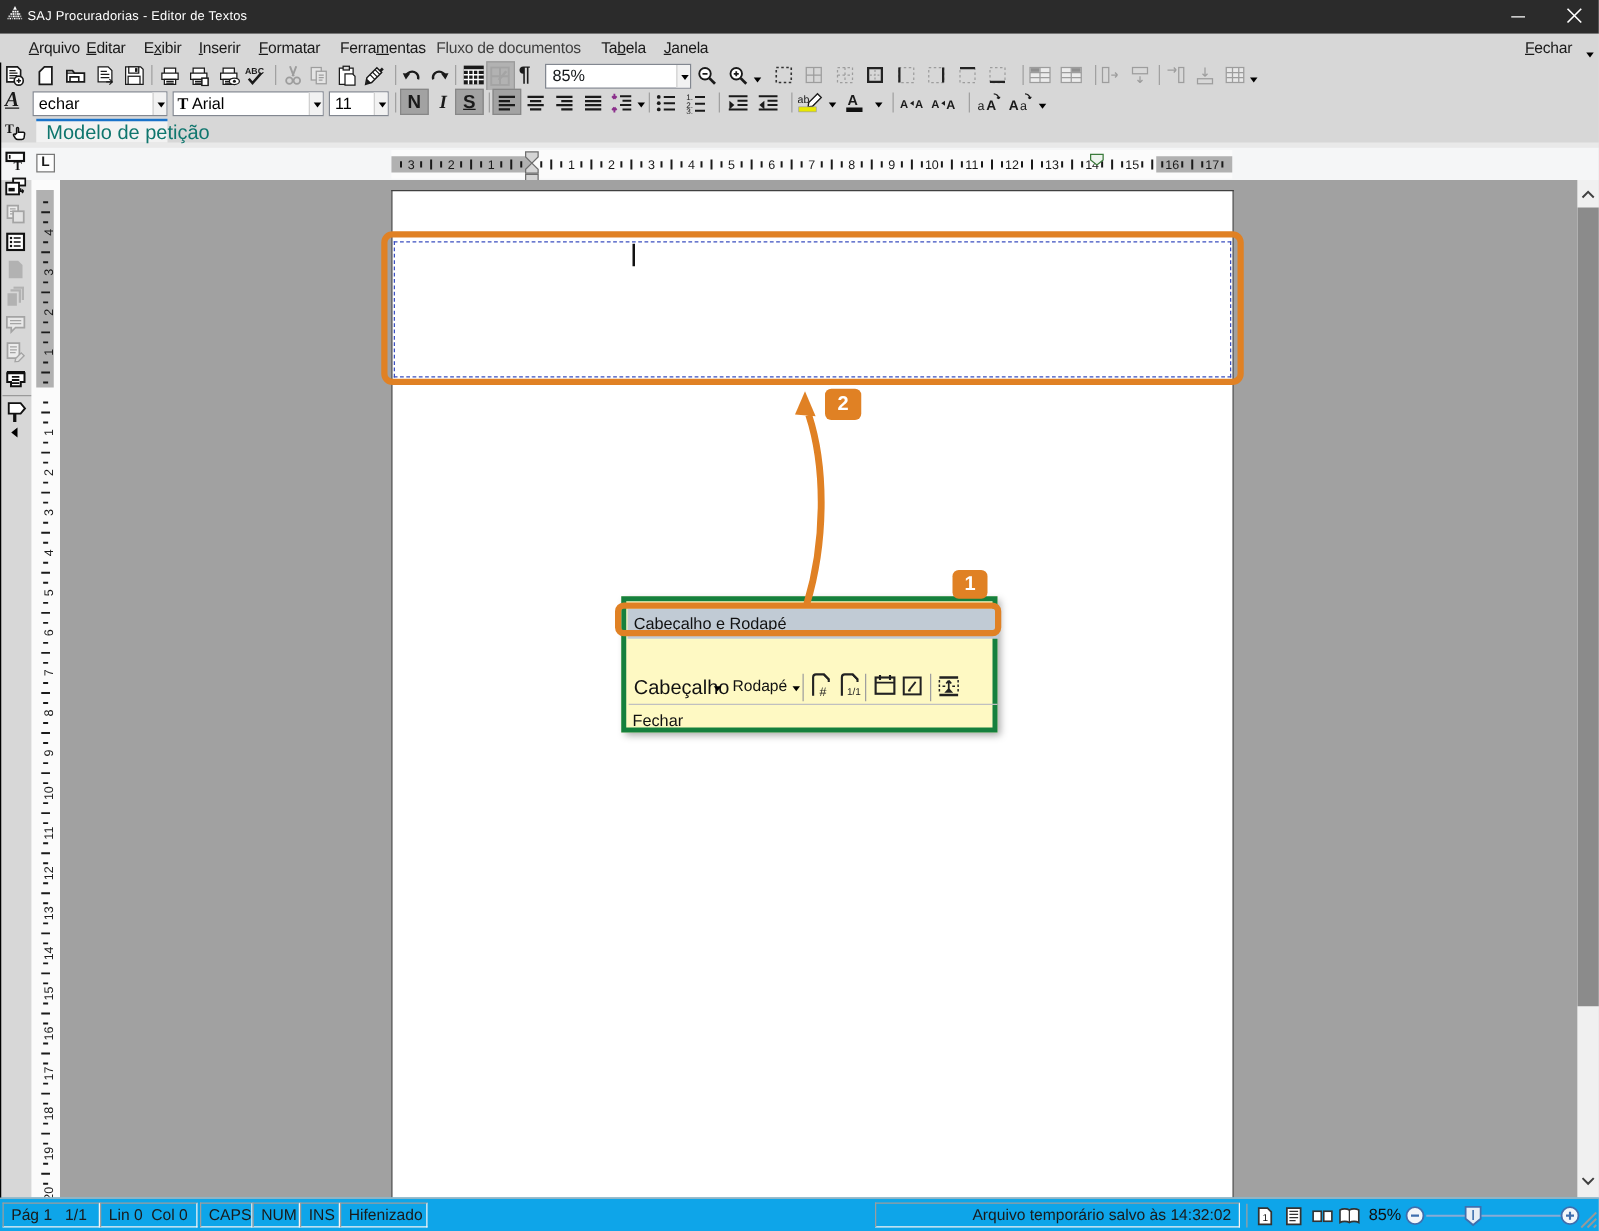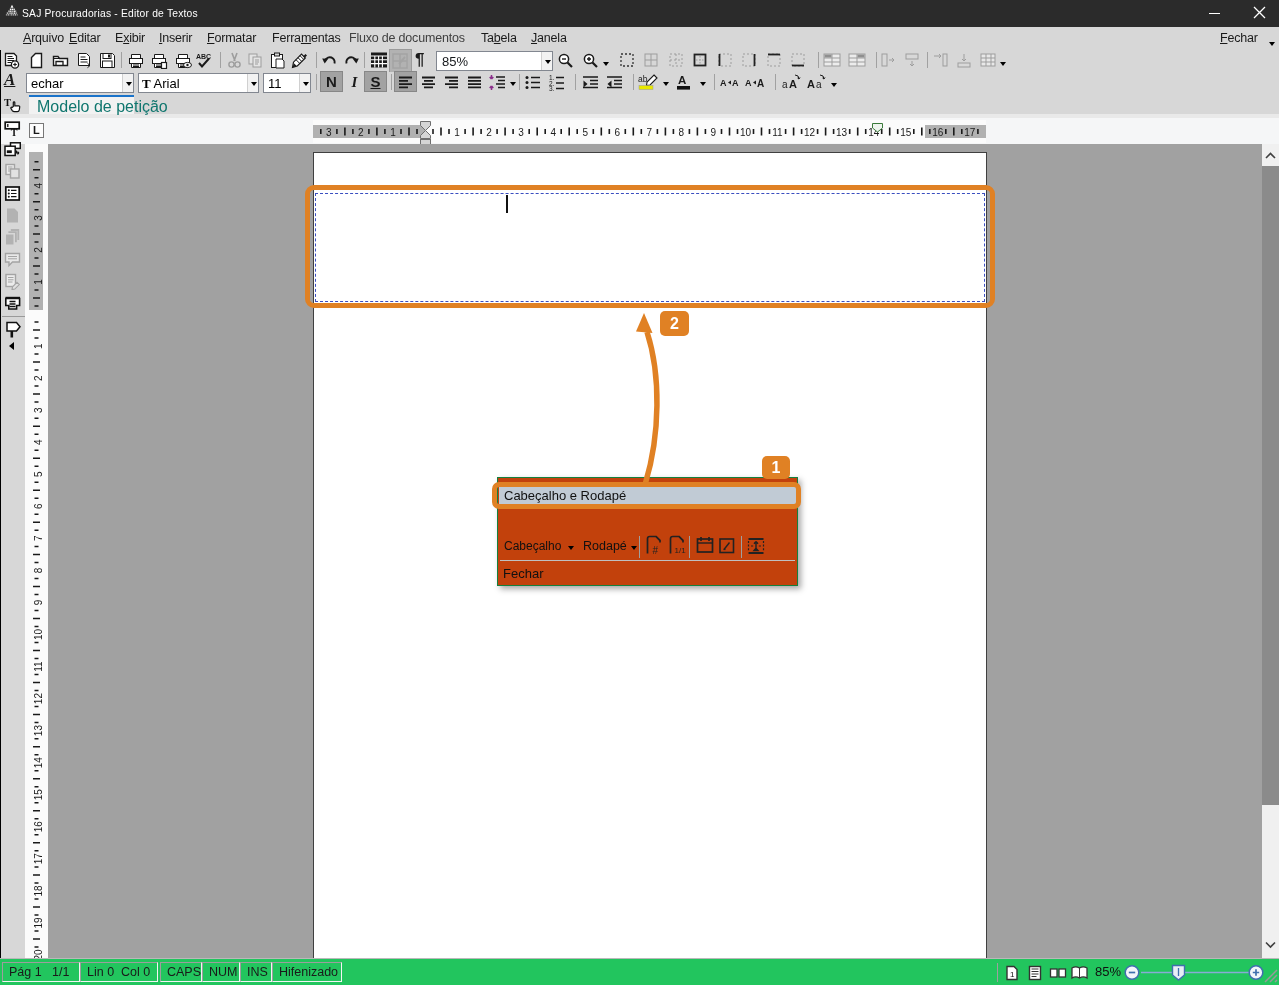--- a/index.html
+++ b/index.html
@@ -452,23 +452,23 @@
         </svg></div>
 <div class="abs" style="left:0;top:22px;width:17px;height:639px;background:#8b8b8b"></div>
 <div class="abs" style="left:0;top:792px;width:17px;height:18px"><svg width="17" height="17" viewBox="0 0 17 17">
           <path d="M4 6.5l4.5 4.5L13 6.5" stroke="#404040" stroke-width="1.6" fill="none"></path>
         </svg></div>
 </div>
 <div class="abs" style="left:315px;top:193px;width:670px;height:109px;border:1px dashed #3b4fc0"></div>
 <div class="abs" style="left:506px;top:195px;width:1.6px;height:18px;background:#111"></div>
 <div class="abs" style="left:305px;top:185px;width:690px;height:123px;border:5px solid #e08124;border-radius:9px"></div>
 <div class="abs" style="left:660px;top:311px;width:29px;height:25px;background:#e08124;border-radius:5px;color:#fff;font-size:16px;font-weight:bold;text-align:center;line-height:25px">2</div>
-<div class="abs" style="left:497px;top:477px;width:301px;height:109px;background:#c2410c;border:1px solid #15803d;box-shadow:3px 3px 6px rgba(0,0,0,.35)">
+<div class="abs" style="left:497px;top:477px;width:301px;height:109px;background:#fef9c3;border:4px solid #15803d;box-shadow:3px 3px 6px rgba(0,0,0,.35)">
 <div class="abs" style="left:1px;top:6px;width:297px;height:24px;background:#c1cbd5;line-height:24px;font-size:13px;color:#111;padding-left:5px">Cabeçalho e Rodapé</div>
-<div class="abs" style="left:6px;top:61px;font-size:12px;color:#111">Cabeçalho</div>
+<div class="abs" style="left:6px;top:61px;font-size:16px;color:#111">Cabeçalho</div>
 <span class="abs" style="left:70px;top:68px;border:3.2px solid transparent;border-top:4px solid #000"></span>
 <div class="abs" style="left:85px;top:61px;font-size:12.5px;color:#111">Rodapé</div>
 <span class="abs" style="left:133px;top:68px;border:3.2px solid transparent;border-top:4px solid #000"></span>
 <div class="abs" style="left:141px;top:58px;width:1px;height:22px;background:#9f9f9f"></div>
 <div class="abs" style="left:191px;top:58px;width:1px;height:22px;background:#9f9f9f"></div>
 <div class="abs" style="left:243px;top:58px;width:1px;height:22px;background:#9f9f9f"></div>
 <svg class="abs" style="left:146px;top:56px" width="20" height="22" viewBox="0 0 20 22">
         <path d="M3.5 19.5V4.8c0-1.5.8-2.3 2.3-2.3h6.4L16 6.3v2.2" fill="none" stroke="#222" stroke-width="1.7"></path>
         <path d="M12 2.8l3.8 3.8" fill="none" stroke="#222" stroke-width="1.1"></path>
         <text x="8.5" y="19.5" font-size="10" fill="#222">#</text>
@@ -496,27 +496,28 @@
       </svg>
 <div class="abs" style="left:2px;top:82px;width:295px;height:1px;background:#c0c0c0"></div>
 <div class="abs" style="left:5px;top:88px;font-size:13px;color:#111">Fechar</div>
 </div>
 <svg class="abs" style="left:620px;top:305px" width="60" height="185" viewBox="0 0 60 185">
 <path d="M25.5 178 C 40 130, 41 70, 27 27" fill="none" stroke="#e08124" stroke-width="5.5"></path>
 <path d="M24 8 L32.5 28 L16 26.5 Z" fill="#e08124"></path>
     </svg>
 <div class="abs" style="left:492px;top:482px;width:309px;height:27px;border:5px solid #e08124;border-radius:7px"></div>
 <div class="abs" style="left:762px;top:456px;width:28px;height:23px;background:#e08124;border-radius:5px;color:#fff;font-size:16px;font-weight:bold;text-align:center;line-height:23px">1</div>
-<div class="abs" style="left:0;top:958px;width:1279px;height:27px;background:#22c55e;border-top:1px solid #b9b9b9">
+<div class="abs" style="left:0;top:958px;width:1279px;height:27px;background:#0ea5e9;border-top:1px solid #b9b9b9">
 <div class="sbcell" style="left:2px;width:78px">Pág 1&nbsp;&nbsp;&nbsp;1/1</div>
 <div class="sbcell" style="left:80px;width:78px">Lin 0&nbsp; Col 0</div>
 <div class="sbcell" style="left:160px;width:42px">CAPS</div>
 <div class="sbcell" style="left:202px;width:38px">NUM</div>
 <div class="sbcell" style="left:240px;width:32px">INS</div>
 <div class="sbcell" style="left:272px;width:70px">Hifenizado</div>
+<div class="sbcell" style="left:700px;width:292px;text-align:right;padding-right:6px;padding-left:0">Arquivo temporário salvo às 14:32:02</div>
 <div class="abs" style="left:997px;top:4px;width:1px;height:19px;background:#9f9f9f"></div>
 <svg class="abs" style="left:1004px;top:6px" width="16" height="16" viewBox="0 0 16 16">
         <path d="M3 1.5h7l3 3v10H3z" fill="#fff" stroke="#333" stroke-width="1.4"></path>
         <text x="6" y="12" font-size="8" fill="#111">1</text>
       </svg>
 <svg class="abs" style="left:1027px;top:6px" width="16" height="16" viewBox="0 0 16 16">
         <rect x="2.5" y="1.5" width="11" height="13" fill="#fff" stroke="#333" stroke-width="1.4"></rect>
         <path d="M4.5 4h7M4.5 6.5h7M4.5 9h7M4.5 11.5h5" stroke="#333"></path>
       </svg>
 <svg class="abs" style="left:1049px;top:6px" width="18" height="16" viewBox="0 0 18 16">

